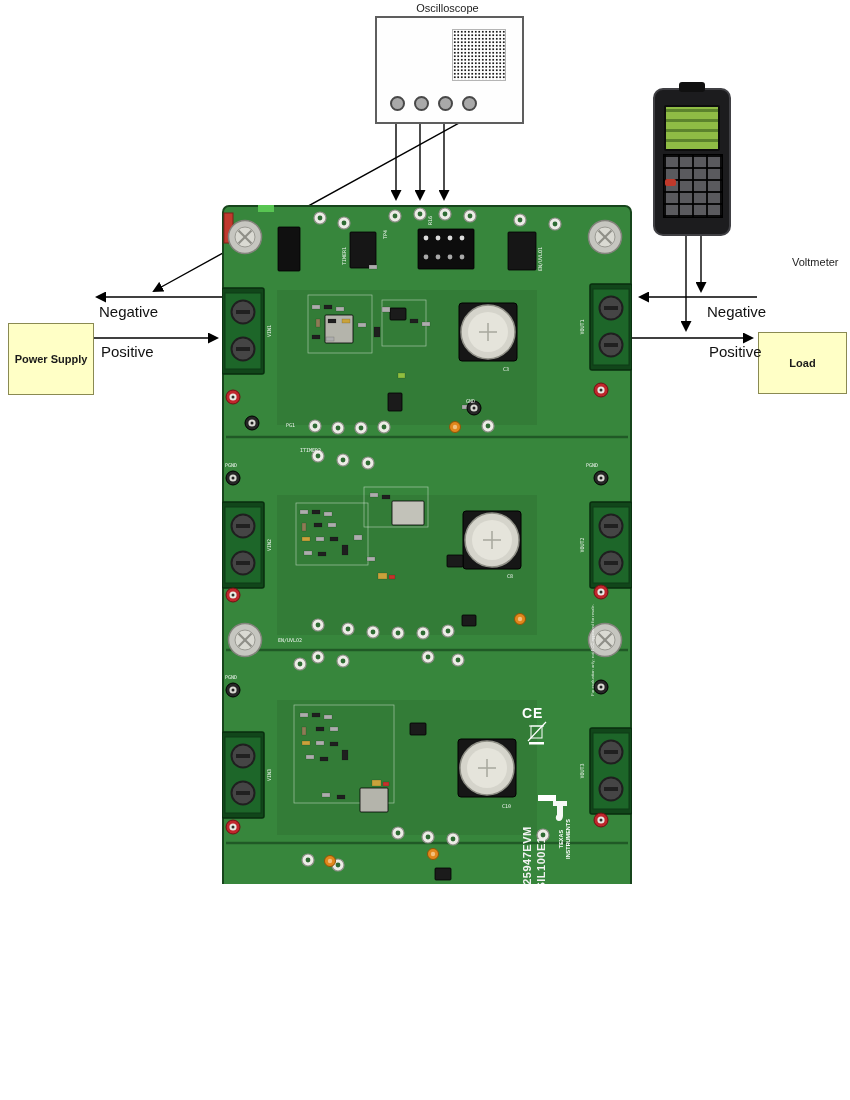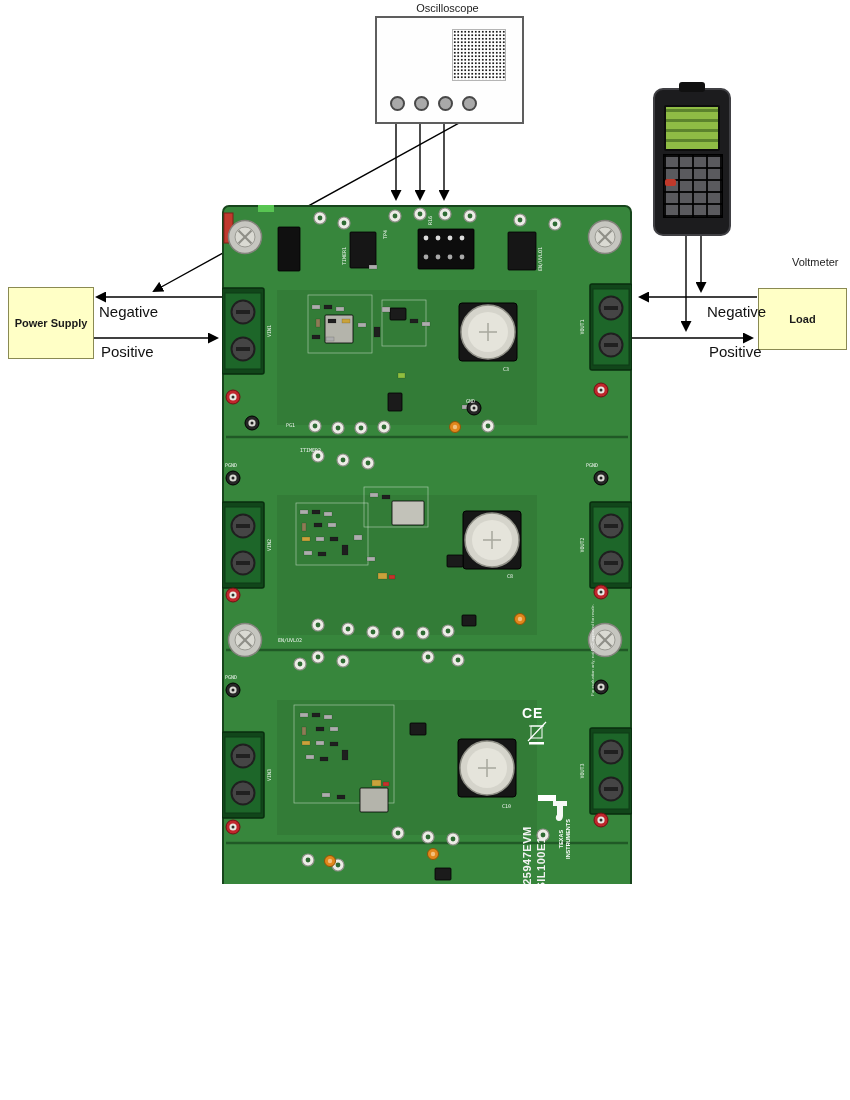--- a/index.html
+++ b/index.html
@@ -15,23 +15,23 @@
   .meter{position:absolute;left:653px;top:88px;width:74px;height:144px;background:#1c1c1e;border:2px solid #404044;border-radius:10px;z-index:2;}
   .meter-clip{position:absolute;left:50%;transform:translateX(-50%);top:-8px;width:26px;height:10px;background:#101010;border-radius:3px;}
   .meter-screen{position:absolute;left:9px;top:15px;width:52px;height:42px;background:#8fbc45;border:2px solid #0d0d0d;border-radius:2px;overflow:hidden;}
   .lcd-lines{width:100%;height:100%;background:repeating-linear-gradient(0deg, transparent 0 7px, rgba(10,40,5,.38) 7px 10px);}
   .meter-keypad{position:absolute;left:8px;top:64px;width:58px;height:62px;background-color:#5a5a5e;
       background-image:repeating-linear-gradient(0deg, rgba(0,0,0,.88) 0 2px, transparent 2px 12px),
                        repeating-linear-gradient(90deg, rgba(0,0,0,.88) 0 2px, transparent 2px 14px);
       border:1px solid #000;}
   .meter-btn-red{position:absolute;left:10px;top:89px;width:11px;height:7px;background:#c0392b;border-radius:2px;}
   .eq-box{position:absolute;background:#ffffc6;border:1px solid #8a8a52;display:flex;align-items:center;justify-content:center;
-      font-size:11px;font-weight:600;color:#1a1a1a;text-align:center;z-index:2;}
+      font-size:11px;font-weight:600;color:#1a1a1a;text-align:center;z-index:2;margin-top:36px;}
   .supply{left:8px;top:287px;width:84px;height:70px;}
-  .load{left:758px;top:288px;width:87px;height:60px;}
+  .load{left:758px;top:296px;width:87px;height:60px;}
   .wire-label{position:absolute;font-size:15px;color:#111;z-index:3;}
   .pcb{position:absolute;left:222px;top:205px;z-index:2;}
   .silk{font-family:"DejaVu Sans Mono",monospace;font-size:5px;fill:#fff;opacity:.92;}
   .pn{font-family:"Liberation Sans",sans-serif;font-size:11px;font-weight:bold;fill:#f2f2f2;letter-spacing:.5px;}
   .ti{font-family:"Liberation Sans",sans-serif;font-weight:bold;fill:#fff;font-size:5.5px;}
   .ce{font-family:"Liberation Sans",sans-serif;font-size:14px;font-weight:bold;fill:#fff;letter-spacing:1px;}
   .fine{font-family:"Liberation Sans",sans-serif;font-size:4.2px;fill:#fff;opacity:.8;}
 </style>
 </head>
 <body>

